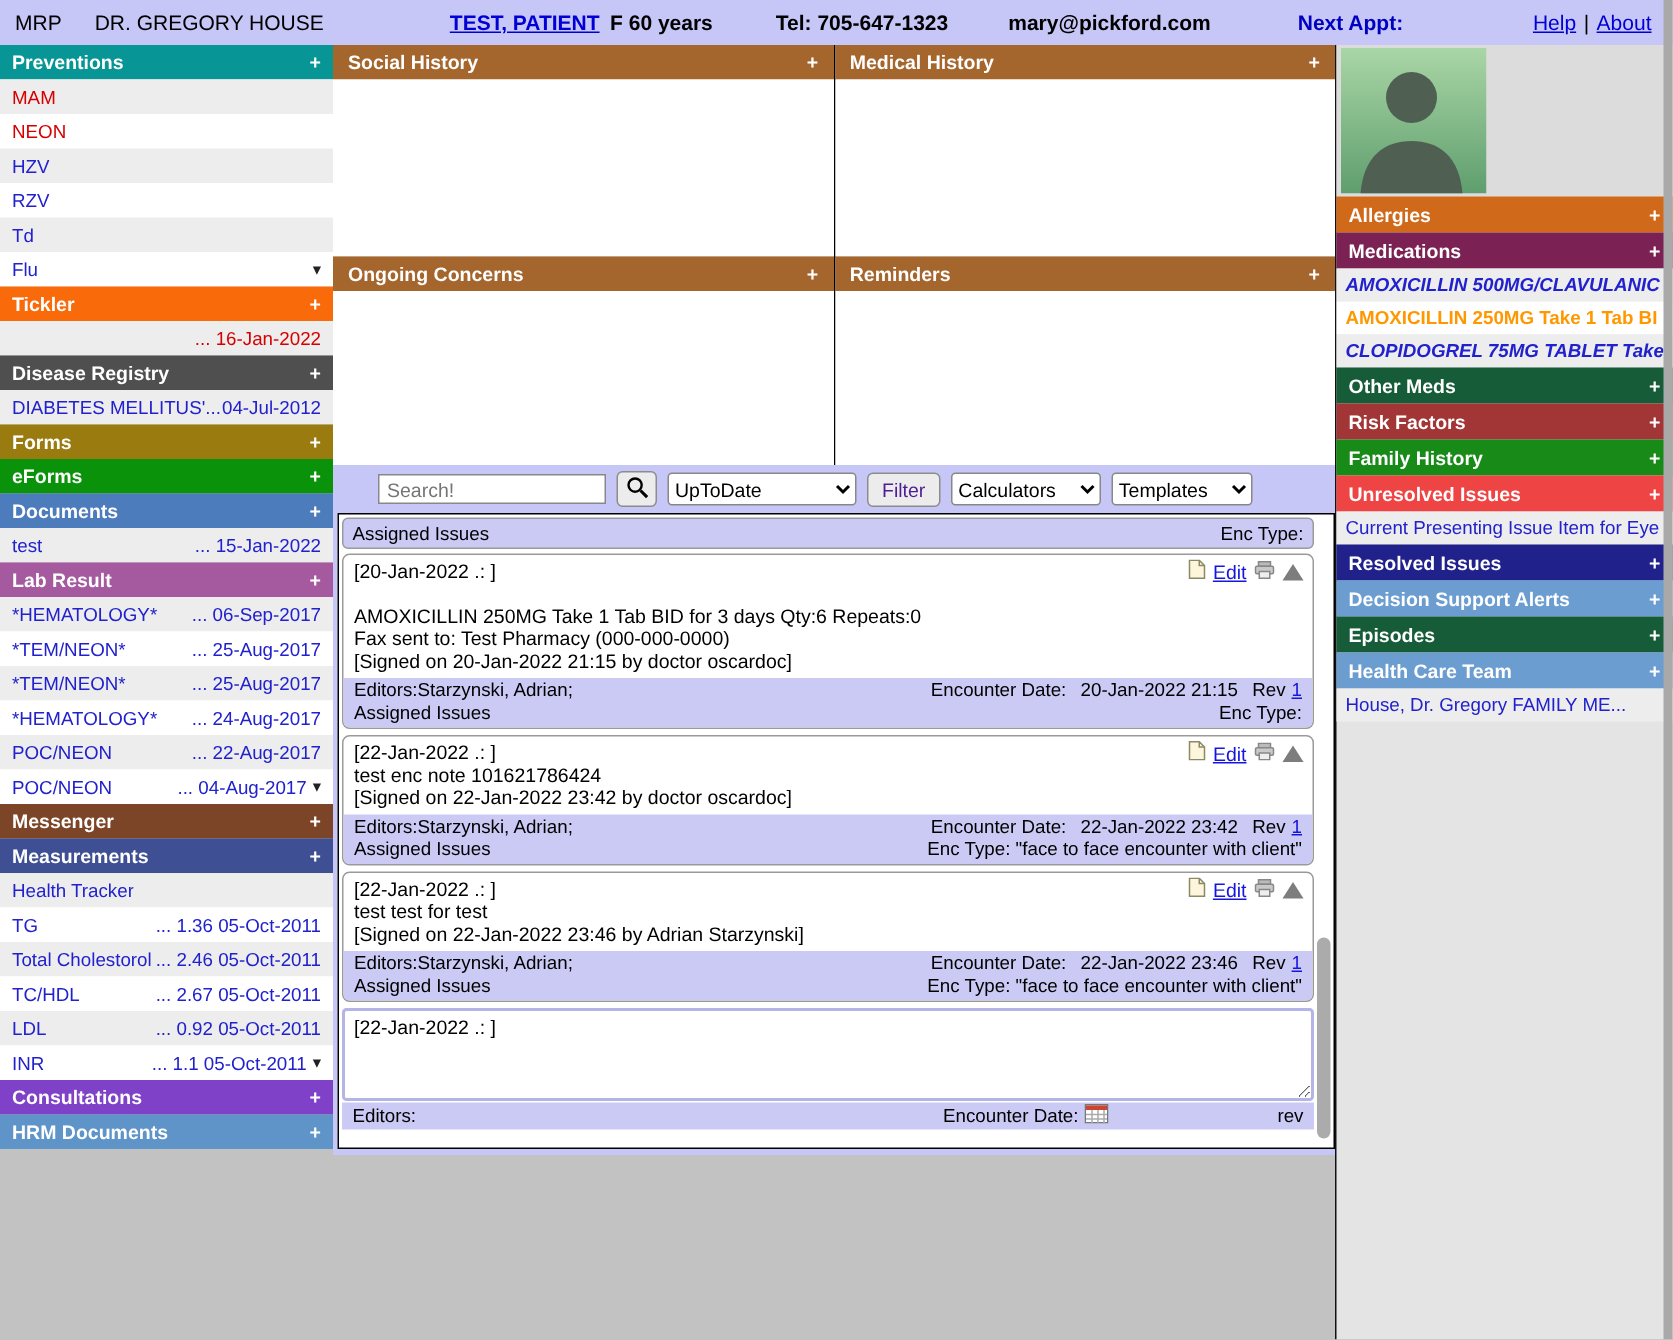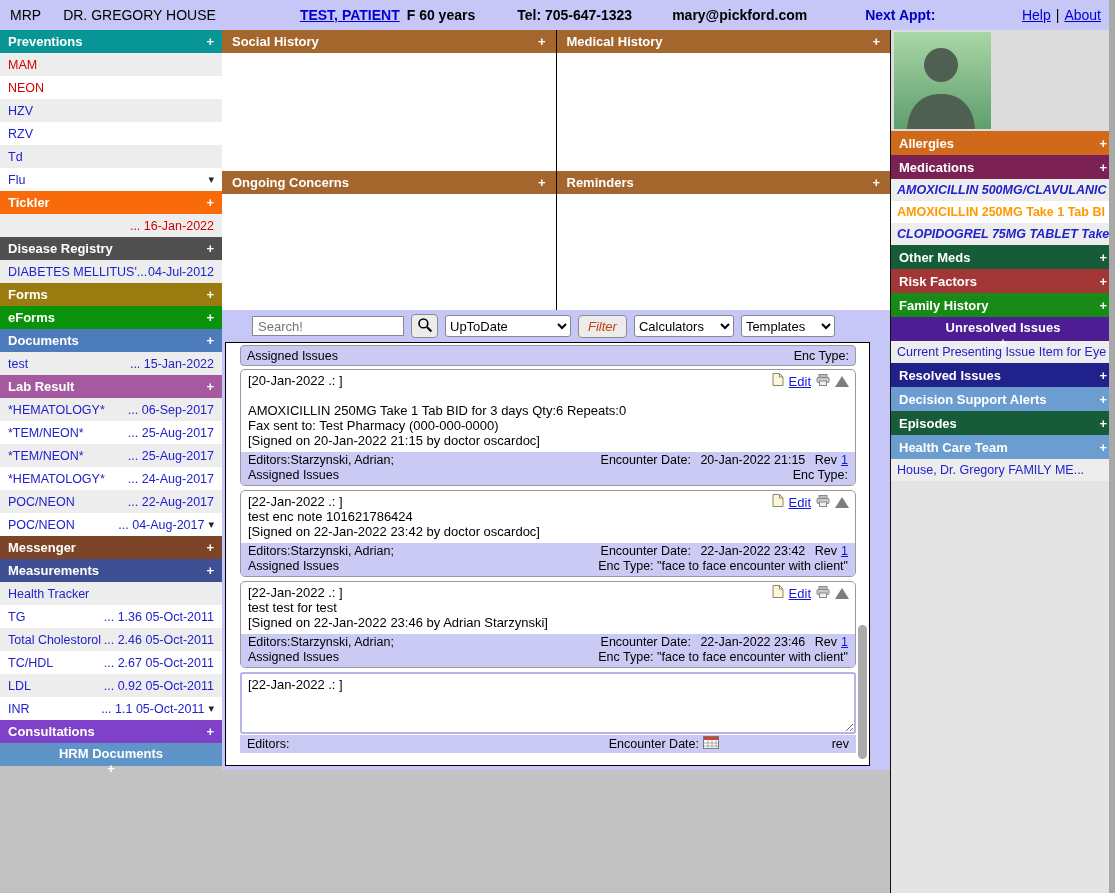--- a/index.html
+++ b/index.html
@@ -35,40 +35,40 @@
   .c-preventions { background:#089595; }
   .c-tickler { background:#f96a0a; }
   .c-disease { background:#4f4f4f; }
   .c-forms { background:#9a7b10; }
   .c-eforms { background:#0a930a; }
   .c-documents { background:#4d7cbc; }
   .c-lab { background:#a55aa0; }
   .c-messenger { background:#7d4527; }
   .c-measurements { background:#3f4f93; }
   .c-consultations { background:#7e41c8; }
-  .c-hrm { background:#5f94c9;flex-direction:column; }
+  .c-hrm { background:#5f94c9; }
 
   
   .center { position:absolute; top:30px; left:222px; width:668px; bottom:0; background:#c2c2c2; }
   .panels { position:absolute; top:0; left:0; width:668px; height:280px; display:grid; grid-template-columns:1fr 1fr; grid-template-rows:141px 139px; column-gap:1px; background:#000; border-bottom:1px solid #000; }
   .panel { background:#fff; display:flex; flex-direction:column; }
   .panel-hdr { height:23px; background:#a5662e; color:#fff; font-weight:700; padding:3px 10px; display:flex; justify-content:space-between; align-items:center; cursor:pointer; }
   .panel-body { flex:1; background:#fff; }
 
   .enc-area { position:absolute; top:280px; left:0; width:668px; height:460px; background:#c6c6f7; }
   .enc-toolbar { height:32px; display:flex; align-items:center; padding-left:30px; gap:7px; }
   .enc-toolbar input[type=text] { width:152px; height:20px; border:1px solid #888; padding:2px 5px; font-size:13px; background:#fff; }
-  .btn { background:#ececec; border:1px solid #8c8c8c; border-radius:4px; font-size:13px; padding:3px 9px; cursor:pointer; color:#c2410c;font-style:italic; }
+  .btn { background:#ececec; border:1px solid #8c8c8c; border-radius:4px; font-size:13px; padding:3px 9px; cursor:pointer; color:#4c1d95; }
   .search-btn { width:27px; height:24px; padding:1px; display:flex; align-items:center; justify-content:center; }
   .enc-toolbar select { height:22px; font-size:13px; border:1px solid #888; border-radius:3px; background:#fff; }
   .sel-uptodate { width:126px; }
   .sel-calc { width:100px; }
   .sel-templ { width:94px; }
 
-  .notes-wrap { position:absolute; top:32px; left:3px; right:20px; height:424px; border:1px solid #000; background:#fff; padding:2px 13px 2px 14px; overflow:hidden; }
+  .notes-wrap { position:absolute; top:32px; left:3px; right:0; height:424px; border:1px solid #000; background:#fff; padding:2px 13px 2px 2px; overflow:hidden; }
   .assigned-bar { height:21px; border:1px solid #9a9a9a; border-radius:4px; background:#cacaf5; display:flex; justify-content:space-between; align-items:center; padding:0 6px; font-size:12.5px; margin-bottom:3px; }
   .note-card { border:1px solid #9a9a9a; border-radius:5px; overflow:hidden; margin-bottom:4px; background:#fff; }
   .note-body { padding:3px 7px 4px; font-size:13px; position:relative; }
   .note-line { line-height:15px; }
   .gap-top { margin-top:15px; }
   .note-tools { position:absolute; top:3px; right:6px; display:flex; align-items:center; gap:5px; }
   .edit-link { color:#1515e0; text-decoration:underline; font-size:13px; cursor:pointer; }
   .tri { width:0; height:0; border-left:7px solid transparent; border-right:7px solid transparent; border-bottom:11px solid #7d7d7d; cursor:pointer; }
   .note-foot { background:#cacaf5; padding:1px 7px 2px; font-size:12.5px; }
   .nf-row { display:flex; justify-content:space-between; line-height:15px; }
@@ -92,21 +92,21 @@
   .rt-item { height:22px; padding:0 6px; font-size:12.5px; display:flex; align-items:center; white-space:nowrap; overflow:hidden; background:#fff; cursor:pointer; }
   .rt-items .rt-item:nth-child(odd) { background:#ededed; }
   .med-blue { color:#2121cd; font-weight:700; font-style:italic; }
   .med-orange { color:#ff9800; font-weight:700; }
 
   .c-allergies { background:#d06a1a; }
   .c-medications { background:#7b2153; }
   .c-othermeds { background:#165c38; }
   .c-risk { background:#a23535; }
   .c-family { background:#188a18; }
-  .c-unresolved { background:#4c1d95;flex-direction:column; }
+  .c-unresolved { background:#ef4444; }
   .c-resolved { background:#21218c; }
   .c-dsa { background:#6b9dd1; }
   .c-episodes { background:#165c38; }
   .c-hct { background:#6b9dd1; }
 
   .page-scrollbar { position:absolute; top:0; right:0; width:6px; height:893px; background:#a9a9a9; z-index:10; }
 </style>
 </head>
 <body>
 

